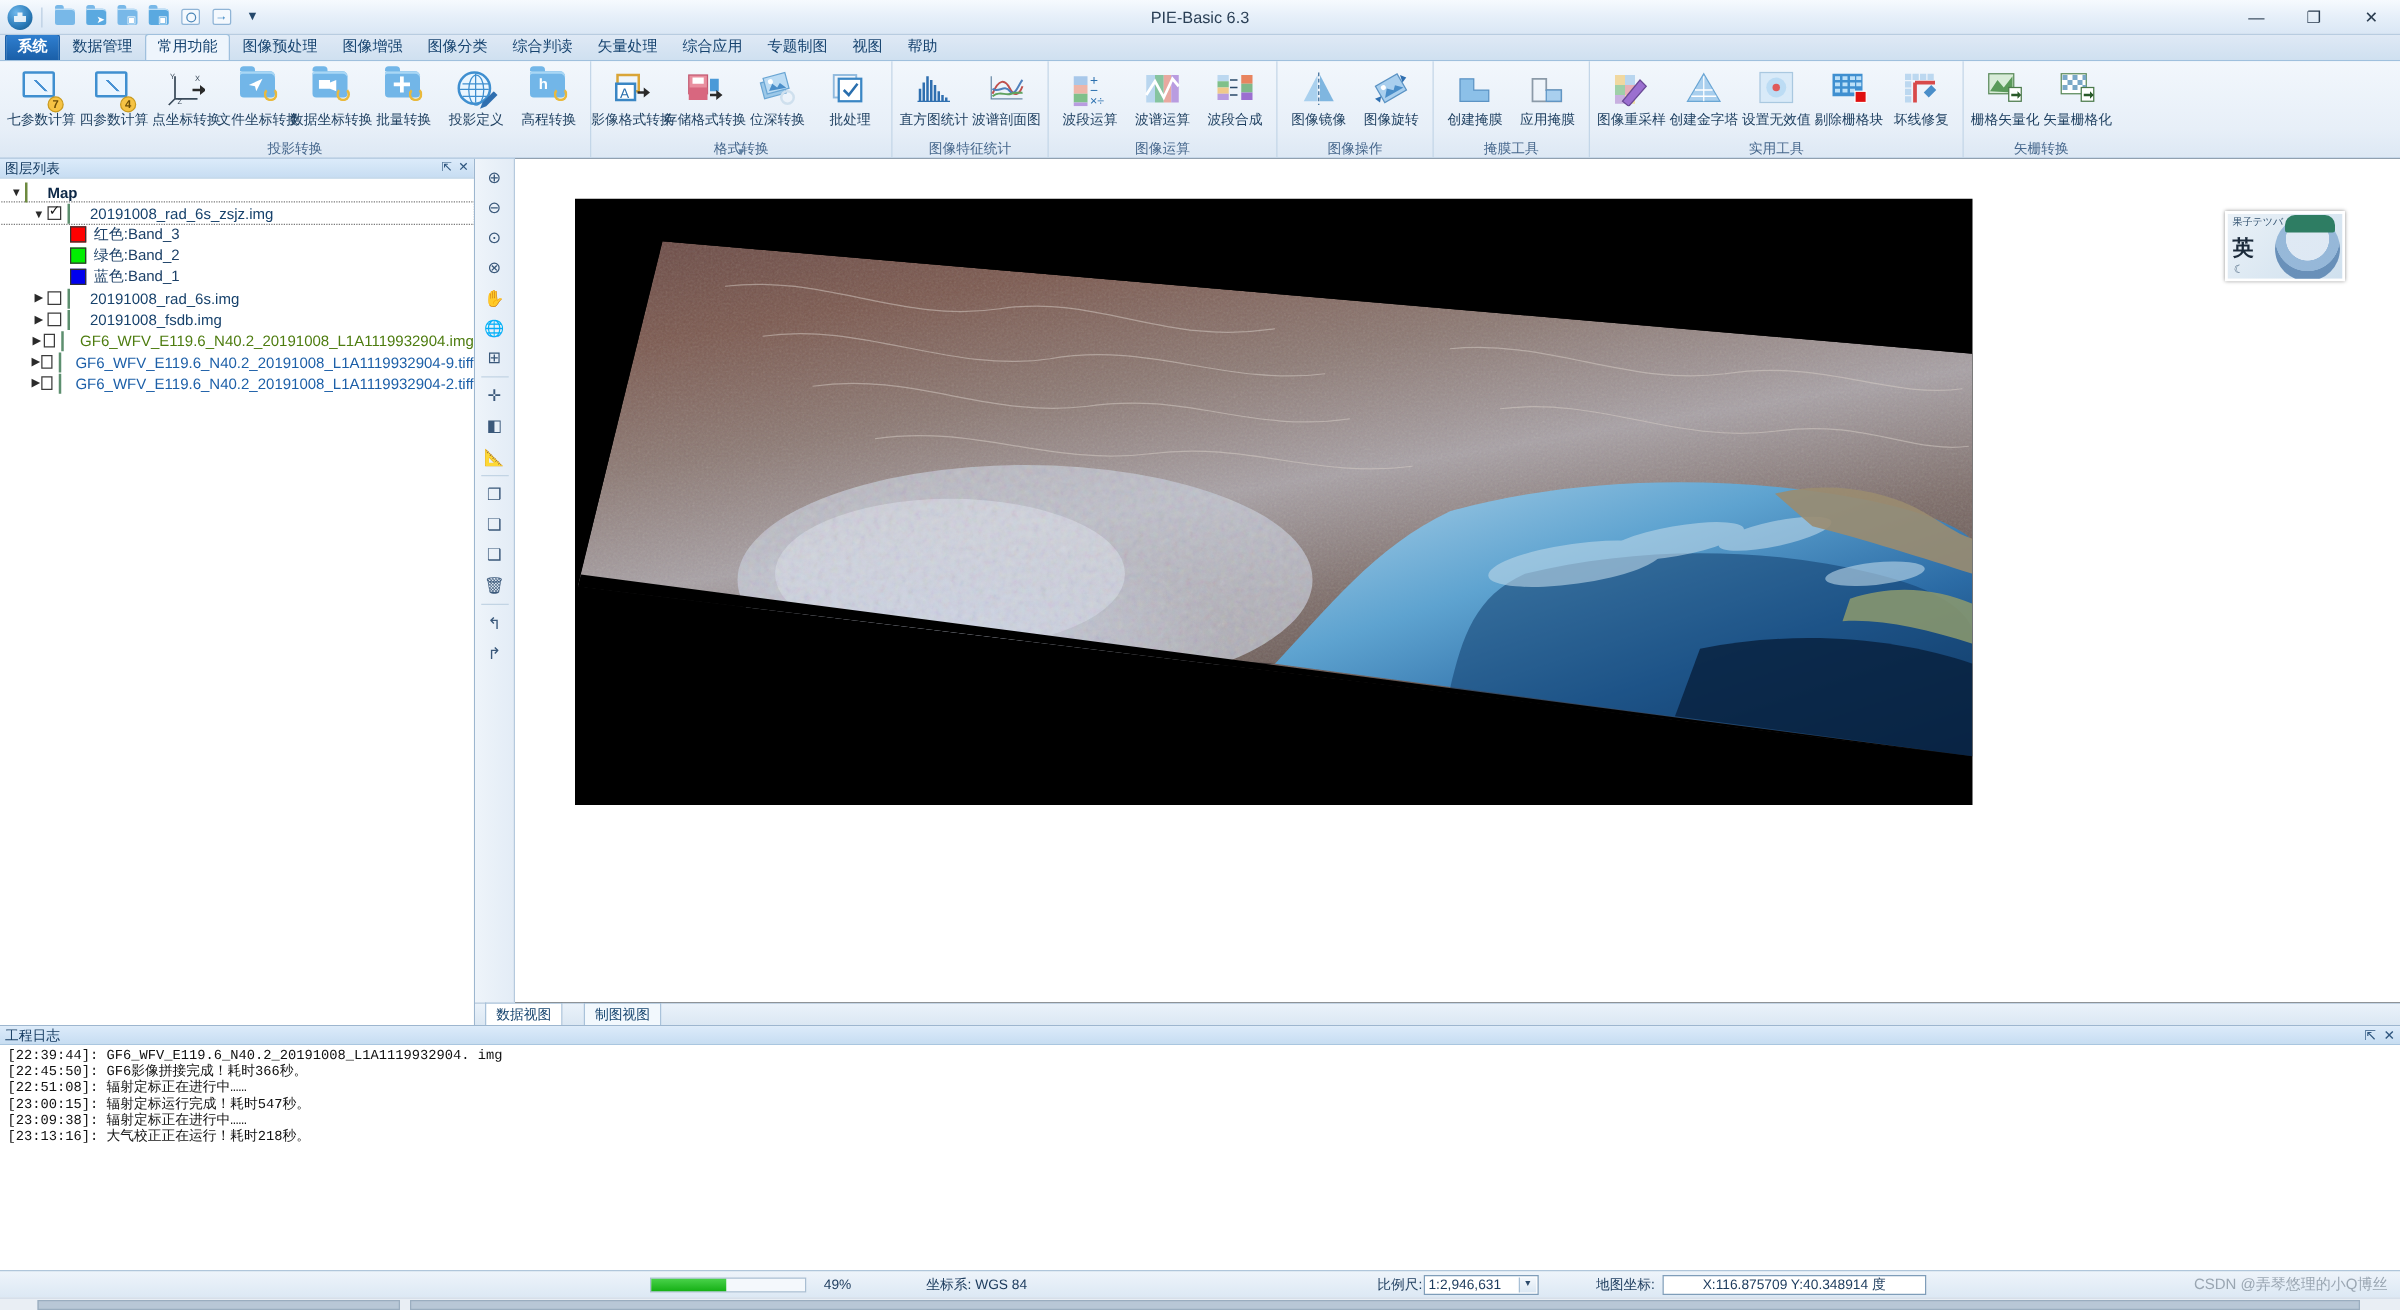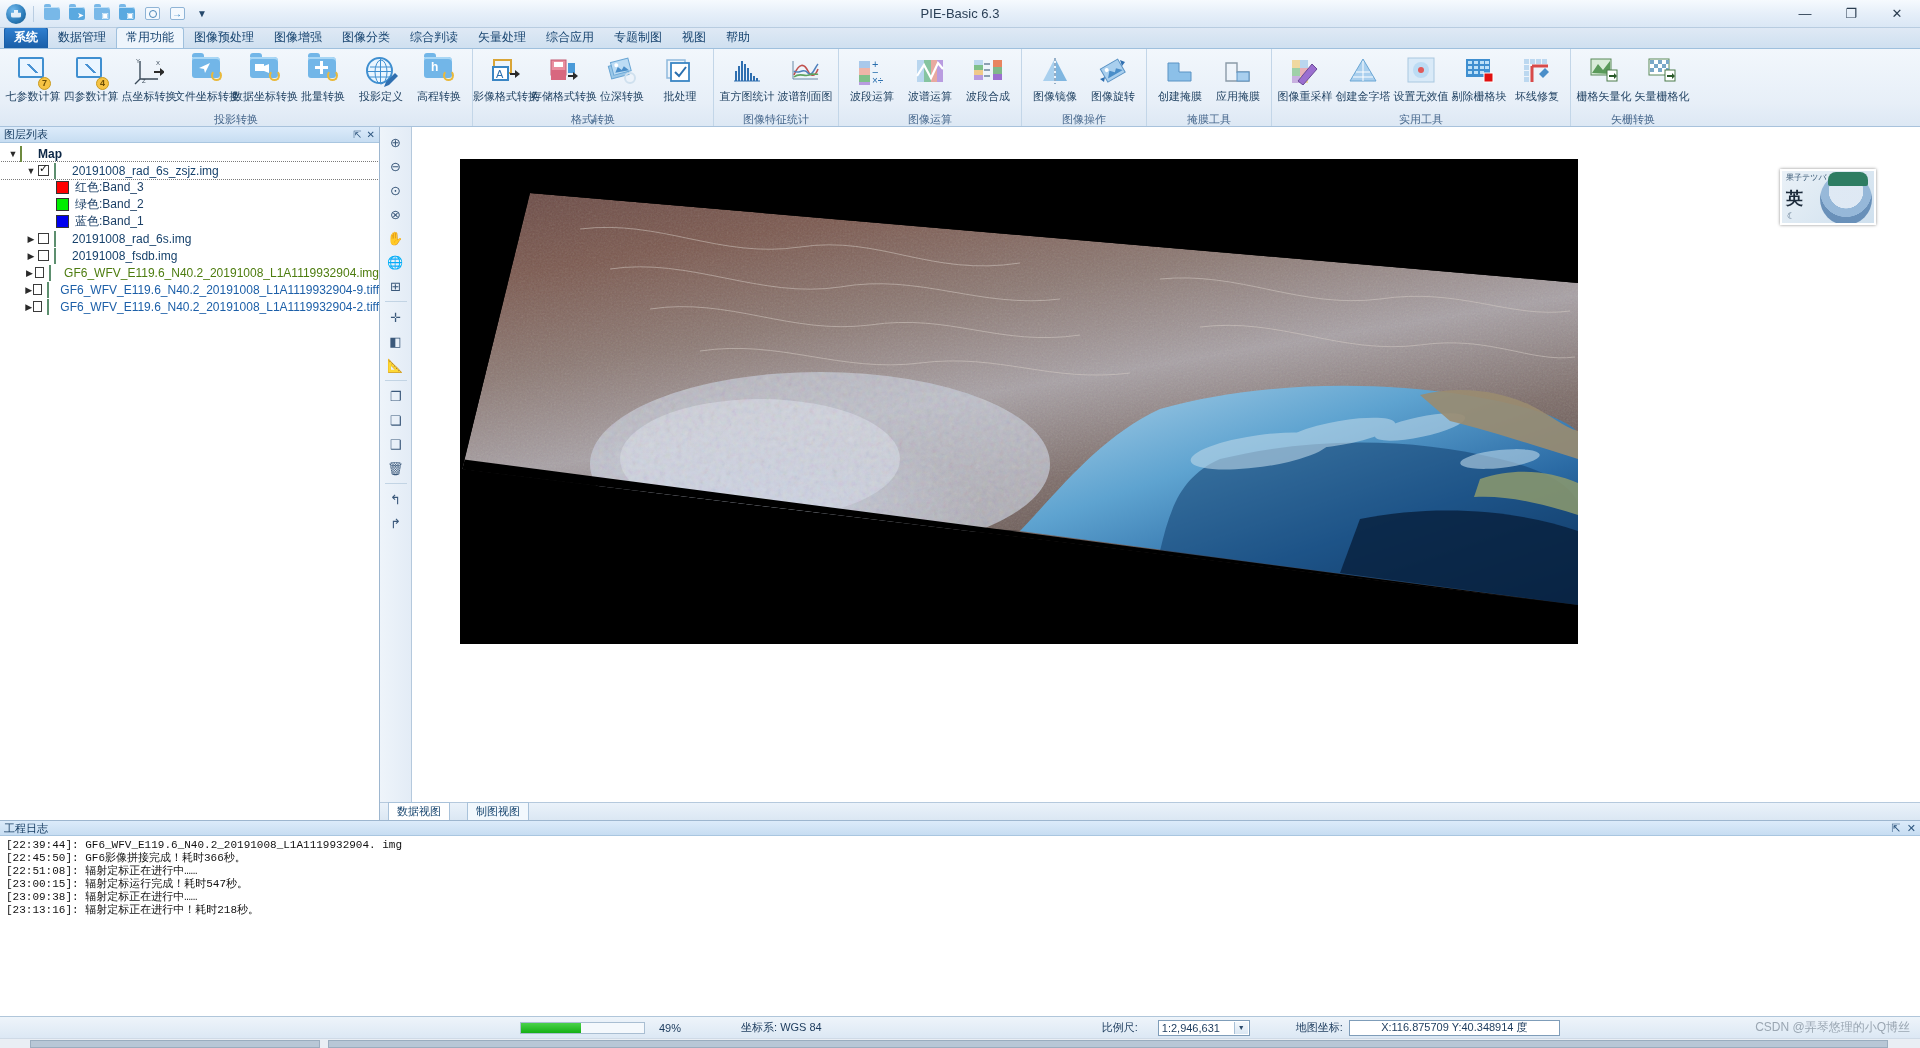--- a/index.html
+++ b/index.html
@@ -179,21 +179,21 @@
 
   
   .statusbar {
     height:22px; min-height:22px; background:linear-gradient(to bottom,#eef4fa,#dce8f4);
     border-top:1px solid #b0c6da; display:flex; align-items:center; font-size:11px; color:#1b3a5c;
   }
   .progress { width:125px; height:12px; border:1px solid #a9bed2; background:#f4f8fc; position:relative; margin-left:520px;}
   .progress .fill { position:absolute; left:0; top:0; bottom:0; width:48%; background:linear-gradient(to bottom,#49d24a,#15b015); }
   .sb-pct { margin-left:14px; }
   .sb-crs { margin-left:60px; }
-  .sb-scale { margin-left:280px; display:flex; align-items:center; gap:20px; }
+  .sb-scale { margin-left:280px; display:flex; align-items:center; gap:1px; }
   .combo { width:92px; height:16px; border:1px solid #7f9db9; background:#fff; font-size:11px;
     display:flex; align-items:center; padding:0 3px; position:relative; }
   .combo .cb-arrow { position:absolute; right:1px; top:1px; bottom:1px; width:14px;
     background:linear-gradient(to bottom,#f4f8fc,#dae7f3); border-left:1px solid #a8c0d6;
     display:flex; align-items:center; justify-content:center; font-size:7px; color:#2b4a6b; }
   .sb-geo { margin-left:46px; display:flex; align-items:center; gap:6px; }
   .geo-box { width:211px; height:16px; border:1px solid #7f9db9; background:#fff; display:flex; align-items:center; justify-content:center; font-size:11px; }
   .watermark { margin-left:auto; padding-right:10px; color:#9aa6b2; font-size:12px; }
   .scrollstrip { height:10px; background:#e9eef4; border-top:1px solid #cfdae6; display:flex; align-items:center; }
   .scroll-thumb { height:8px; background:#b8c7d6; border:1px solid #9aadbf; }
@@ -854,21 +854,21 @@
         <span>⇱</span>
         <span>✕</span>
       </span>
     </div>
     <div class="logbody" id="logbody">
         <div>[22:39:44]: GF6_WFV_E119.6_N40.2_20191008_L1A1119932904. img</div>
         <div>[22:45:50]: GF6影像拼接完成！耗时366秒。</div>
         <div>[22:51:08]: 辐射定标正在进行中……</div>
         <div>[23:00:15]: 辐射定标运行完成！耗时547秒。</div>
         <div>[23:09:38]: 辐射定标正在进行中……</div>
-        <div>[23:13:16]: 辐射定标正在进行中！耗时218秒。</div>
+        <div>[23:13:16]: 大气校正正在运行！耗时218秒。</div>
       </div>
   </div>
 
   <div class="statusbar">
     <div class="progress">
       <div class="fill" id="pfill" style="width: 49%;"></div>
     </div>
     <div class="sb-pct">49%</div>
     <div class="sb-crs">坐标系: WGS 84</div>
     <div class="sb-scale">

